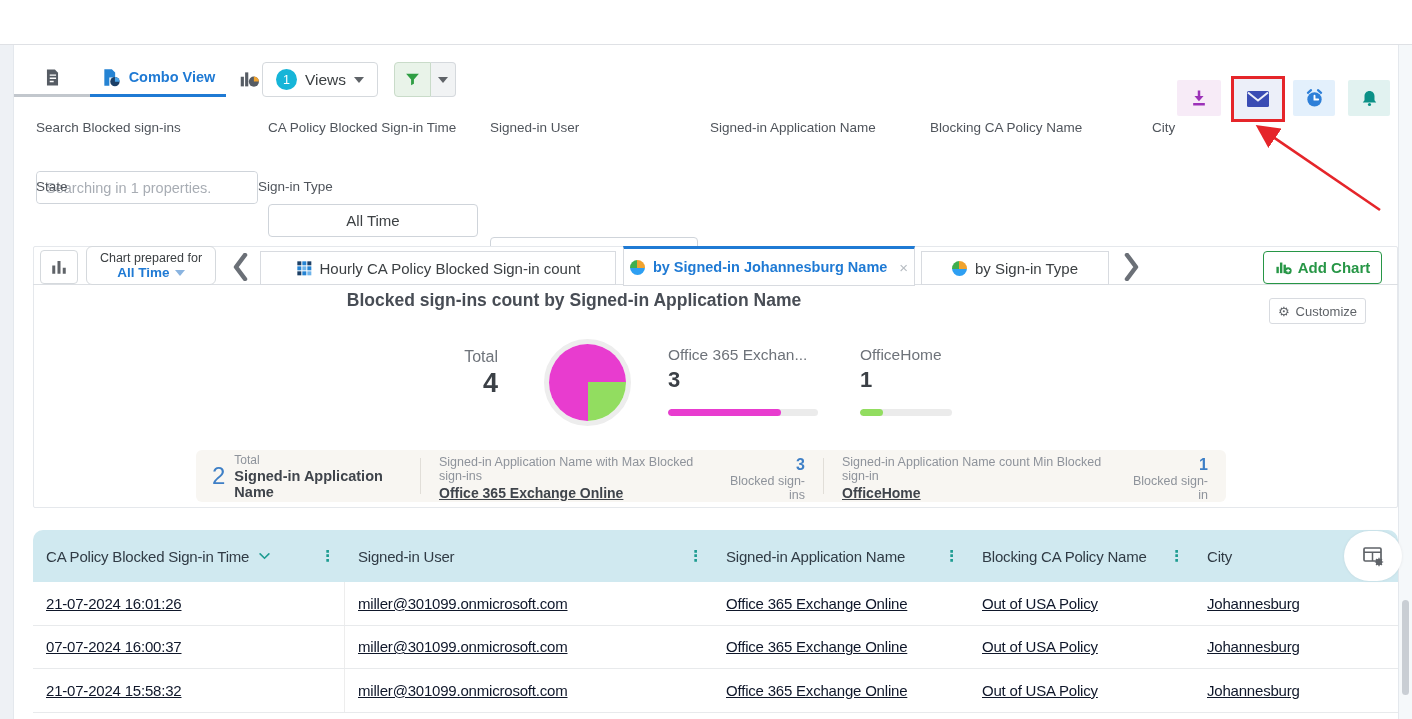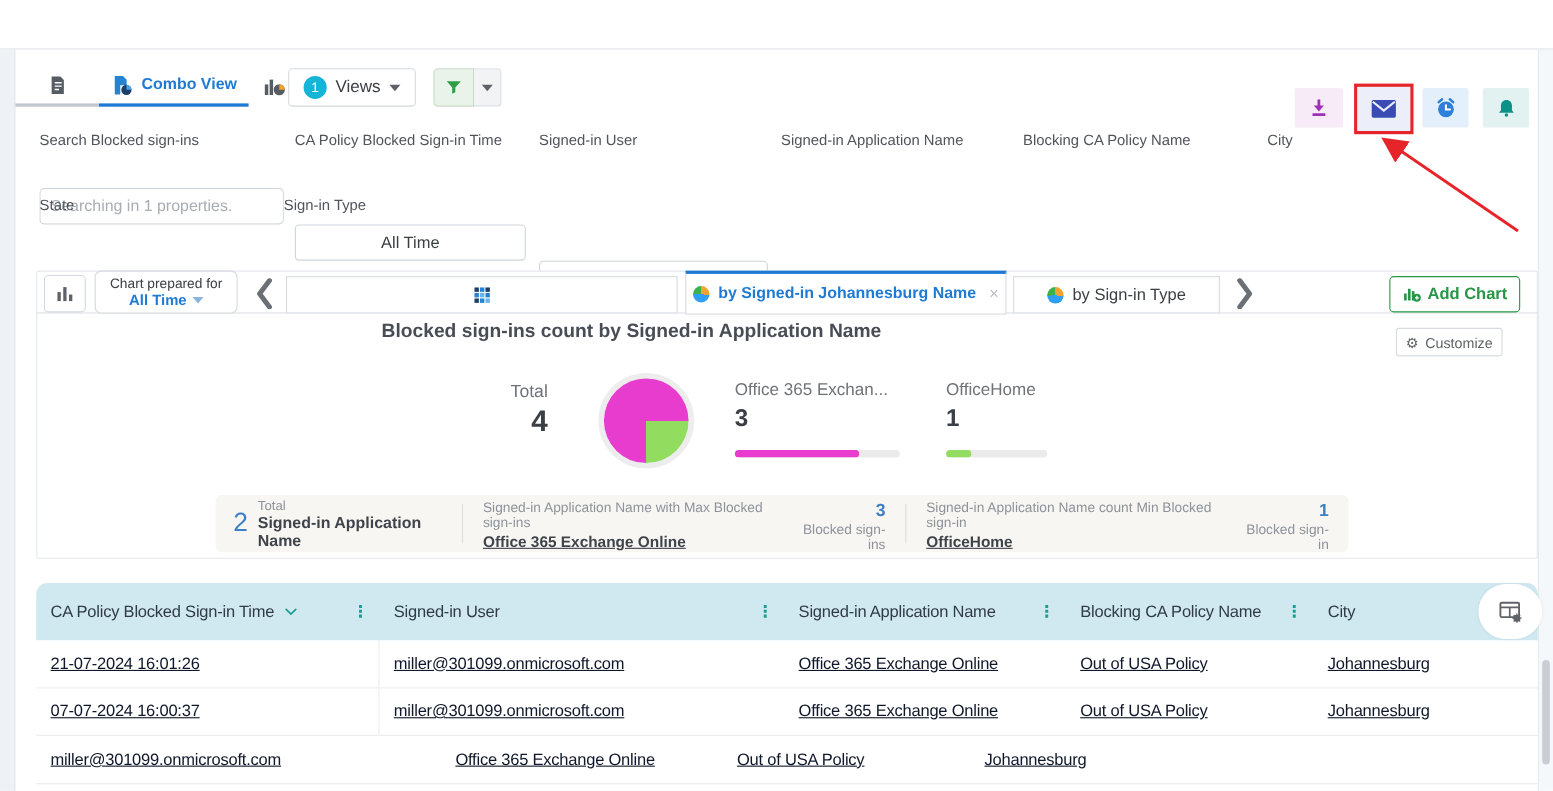--- a/index.html
+++ b/index.html
@@ -324,20 +324,21 @@
     <rect x="2" y="2" width="6" height="6" fill="#1b3f66"></rect>
       <rect x="9.5" y="2" width="6" height="6" fill="#2583d3"></rect>
       <rect x="17" y="2" width="6" height="6" fill="#1b3f66"></rect>
     <rect x="2" y="9.5" width="6" height="6" fill="#2583d3"></rect>
       <rect x="9.5" y="9.5" width="6" height="6" fill="#6db3ea"></rect>
       <rect x="17" y="9.5" width="6" height="6" fill="#2583d3"></rect>
     <rect x="2" y="17" width="6" height="6" fill="#1b3f66"></rect>
       <rect x="9.5" y="17" width="6" height="6" fill="#2583d3"></rect>
       <rect x="17" y="17" width="6" height="6" fill="#6db3ea"></rect>
   </svg>
+  <span>Hourly CA Policy Blocked Sign-in count</span>
 </div>
 <div class="abs chart-tab tab-active">
   <span class="pie-ic"></span>
   <span>by Signed-in Johannesburg Name</span>
   <span class="tab-close">×</span>
 </div>
 <div class="abs chart-tab tab-signin">
   <span class="pie-ic"></span>
   <span>by Sign-in Type</span>
 </div>
@@ -459,20 +460,21 @@
     <div class="td c5">Johannesburg</div>
   </div>
   <div class="trow">
     <div class="td c1">07-07-2024 16:00:37</div>
     <div class="td c2">miller@301099.onmicrosoft.com</div>
     <div class="td c3">Office 365 Exchange Online</div>
     <div class="td c4">Out of USA Policy</div>
     <div class="td c5">Johannesburg</div>
   </div>
   <div class="trow">
+    <div class="td c1">21-07-2024 15:58:32</div>
     <div class="td c2">miller@301099.onmicrosoft.com</div>
     <div class="td c3">Office 365 Exchange Online</div>
     <div class="td c4">Out of USA Policy</div>
     <div class="td c5">Johannesburg</div>
   </div>
 </div>
 
 <svg class="abs annot-arrow">
   <defs>
     <marker id="arrw" markerWidth="9" markerHeight="9" refX="7" refY="4.5" orient="auto">

